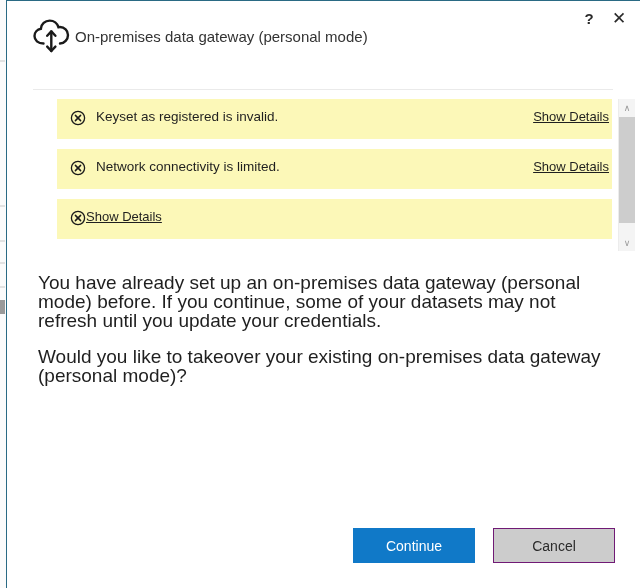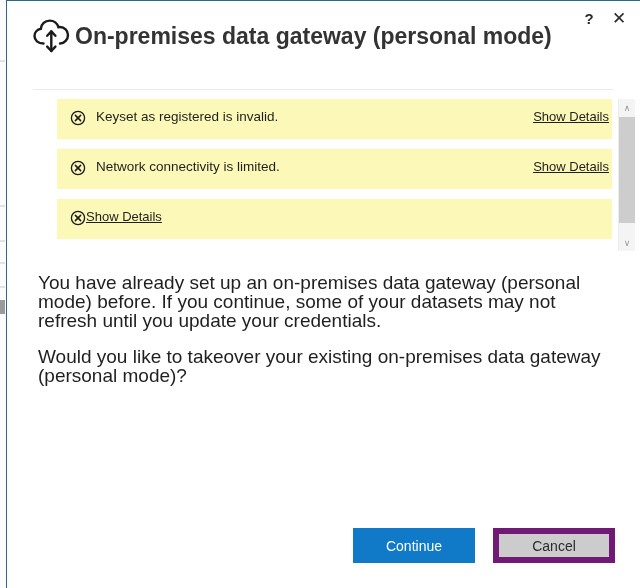--- a/index.html
+++ b/index.html
@@ -76,23 +76,23 @@
     display: flex;
     align-items: center;
   }
   .cloud-icon {
     width: 42px;
     height: 38px;
     flex: 0 0 auto;
     display: block;
   }
   .title-text {
-    font-size: 23px;
+    font-size: 15px;
     color: #333333;
-    font-weight: 700;
+    font-weight: 400;
     margin-left: 2px;
     white-space: nowrap;
   }
 
   .divider {
     position: absolute;
     left: 26px;
     top: 88px;
     width: 580px;
     height: 1px;
@@ -223,21 +223,21 @@
   }
   .btn-primary {
     background: #1079c8;
     color: #ffffff;
     border: 1px solid #1079c8;
     margin-right: 18px;
   }
   .btn-secondary {
     background: #cccccc;
     color: #2b2b2b;
-    border: 6px solid #701a75;
+    border: 1px solid #701a75;
   }
 </style>
 </head>
 <body>
 
 <div class="backdrop">
   <div class="ghost" style="top:60px"></div>
   <div class="ghost" style="top:205px"></div>
   <div class="ghost" style="top:240px"></div>
   <div class="ghost" style="top:262px"></div>

